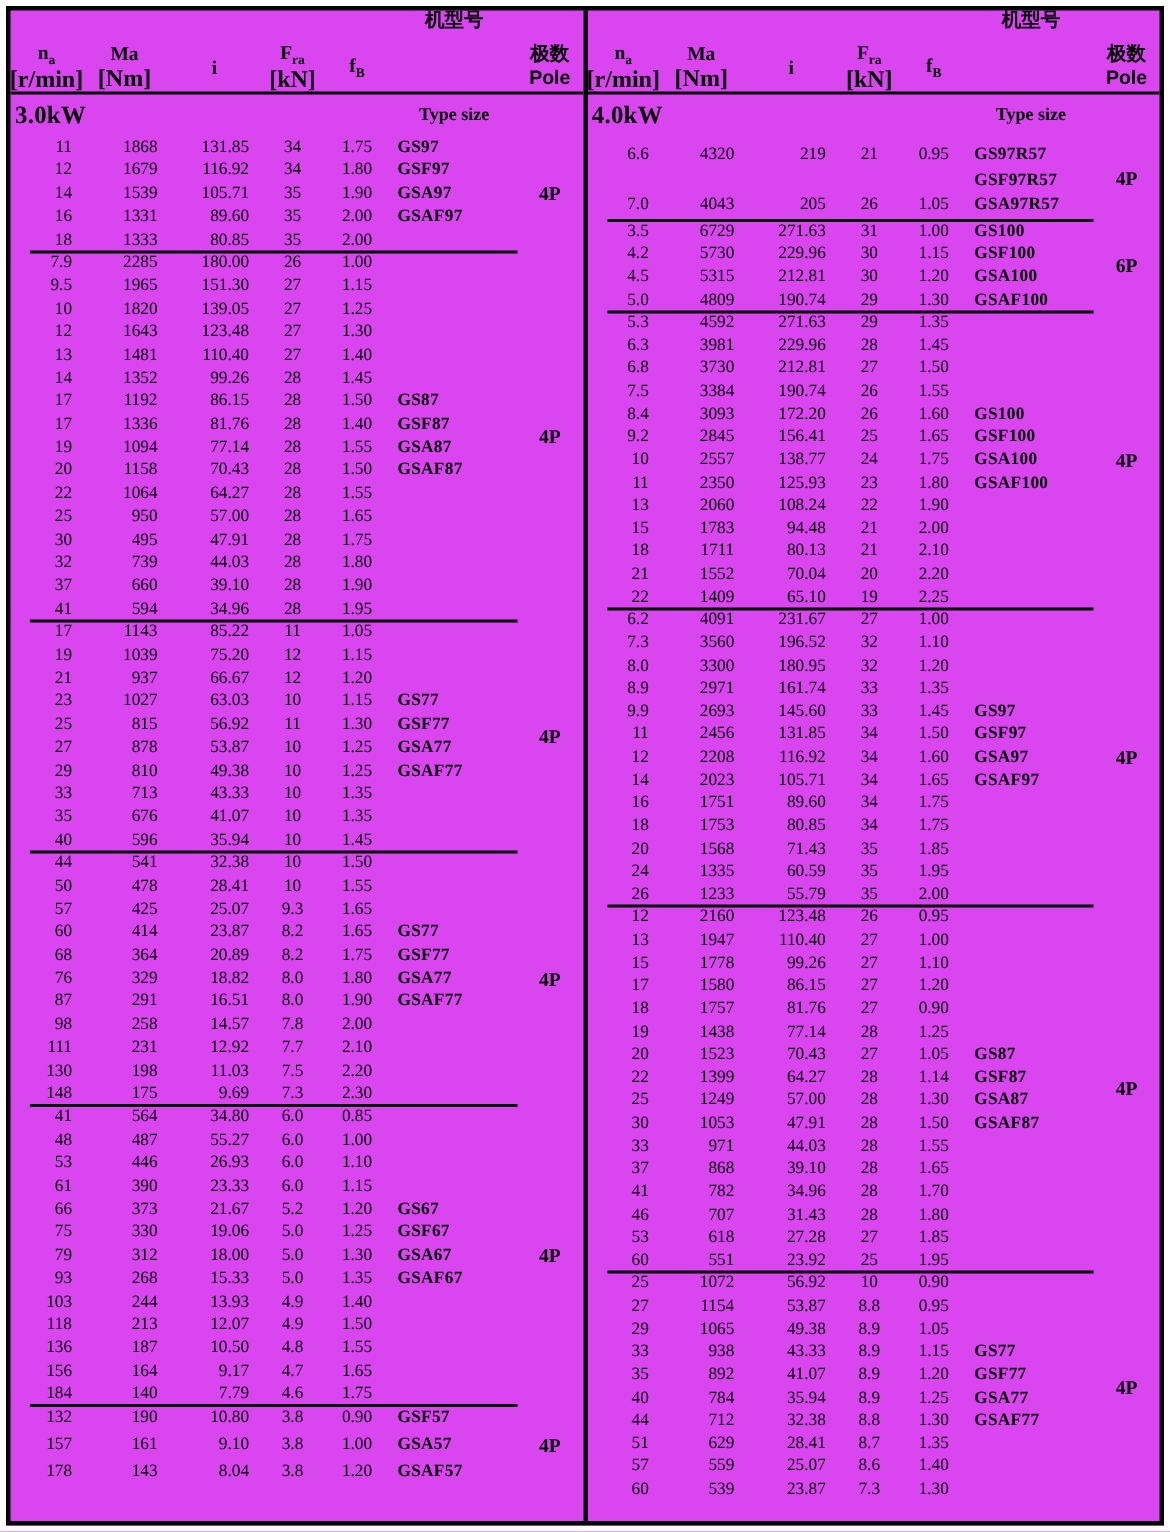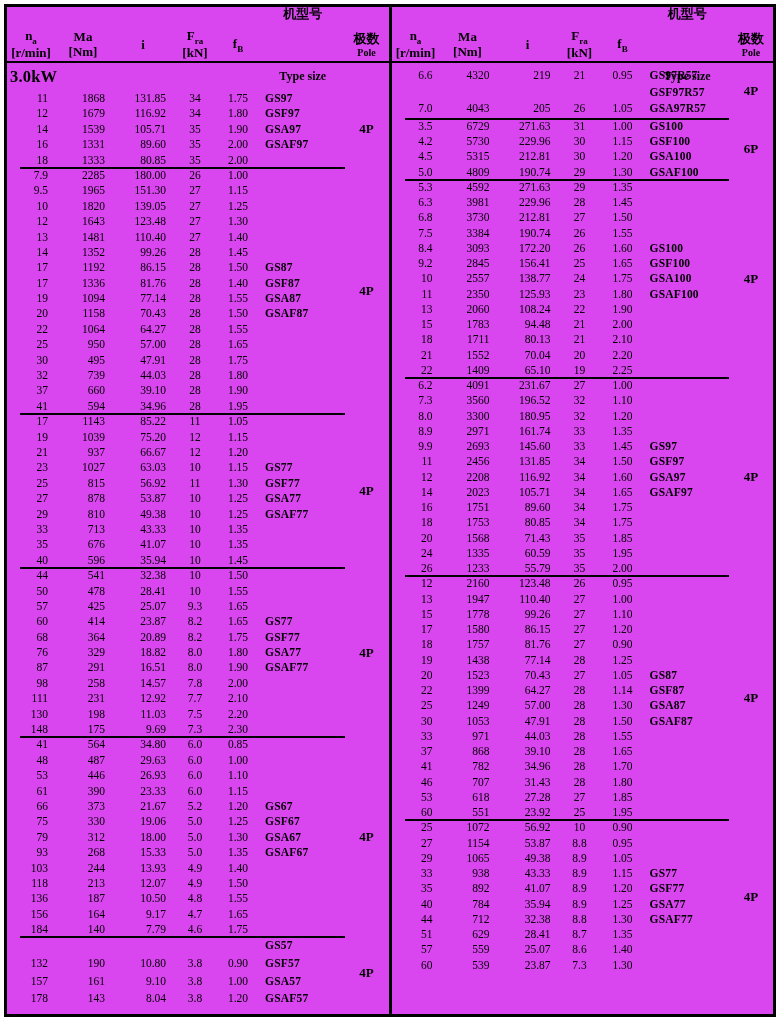--- a/index.html
+++ b/index.html
@@ -13,24 +13,24 @@
   .group.g1 { border-left:3px solid #000; }
 
   
   .ghead {
     display:grid; grid-template-columns:48px 56px 64px 40px 46px 1fr 44px;
     height:54px; border-bottom:2px solid #000; font-weight:bold;
   }
   .hc { display:flex; flex-direction:column; align-items:center; justify-content:center; line-height:1.15; }
   .sym { font-size:13px; }
   .sym sub { font-size:9px; }
-  .unit { font-size:13px; }
+  .unit { font-size:16px; }
   .h-zh { font-size:13px; font-family:"DejaVu Sans", sans-serif; }
   .h-en { font-size:12px;margin-top:48px; }
-  .h-en-mono { font-size:10px; font-family:Liberation Serif, serif; }
+  .h-en-mono { font-size:13px; font-family:Liberation Sans, sans-serif; }
 
   .kw { height:28px; display:flex; align-items:center; padding-left:3px;
         font-weight:bold; font-size:16.5px; letter-spacing:0.2px; }
 
   .blocks { flex:1; display:flex; flex-direction:column; overflow:hidden; }
   .block { display:flex; }
   .rows { flex:1; position:relative; min-width:0; }
   .block + .block .rows::before {
     content:""; position:absolute; left:13px; right:0; top:-1px;
     border-top:2px solid #000;
@@ -447,21 +447,21 @@
               <span class="c0">41</span>
               <span class="c1">564</span>
               <span class="c2">34.80</span>
               <span class="c3">6.0</span>
               <span class="c4">0.85</span>
               <span class="c5"></span>
             </div>
             <div class="row">
               <span class="c0">48</span>
               <span class="c1">487</span>
-              <span class="c2">29.63</span>
+              <span class="c2">55.27</span>
               <span class="c3">6.0</span>
               <span class="c4">1.00</span>
               <span class="c5"></span>
             </div>
             <div class="row">
               <span class="c0">53</span>
               <span class="c1">446</span>
               <span class="c2">26.93</span>
               <span class="c3">6.0</span>
               <span class="c4">1.10</span>
@@ -546,28 +546,20 @@
               <span class="c3">4.6</span>
               <span class="c4">1.75</span>
               <span class="c5"></span>
             </div>
           </div>
           <div class="pole">4P</div>
         </div>
         <div class="block b5">
           <div class="rows">
             <div class="row">
-              <span class="c0"></span>
-              <span class="c1"></span>
-              <span class="c2"></span>
-              <span class="c3"></span>
-              <span class="c4"></span>
-              <span class="c5">GS57</span>
-            </div>
-            <div class="row">
               <span class="c0">132</span>
               <span class="c1">190</span>
               <span class="c2">10.80</span>
               <span class="c3">3.8</span>
               <span class="c4">0.90</span>
               <span class="c5">GSF57</span>
             </div>
             <div class="row">
               <span class="c0">157</span>
               <span class="c1">161</span>
@@ -612,20 +604,21 @@
       </div>
       <div class="hc">
         <div class="h-zh">机型号</div>
         <div class="h-en">Type size</div>
       </div>
       <div class="hc">
         <div class="h-zh">极数</div>
         <div class="h-en-mono">Pole</div>
       </div>
     </header>
+    <div class="kw">4.0kW</div>
     <div class="blocks">
         <div class="block b0">
           <div class="rows">
             <div class="row">
               <span class="c0">6.6</span>
               <span class="c1">4320</span>
               <span class="c2">219</span>
               <span class="c3">21</span>
               <span class="c4">0.95</span>
               <span class="c5">GS97R57</span>

